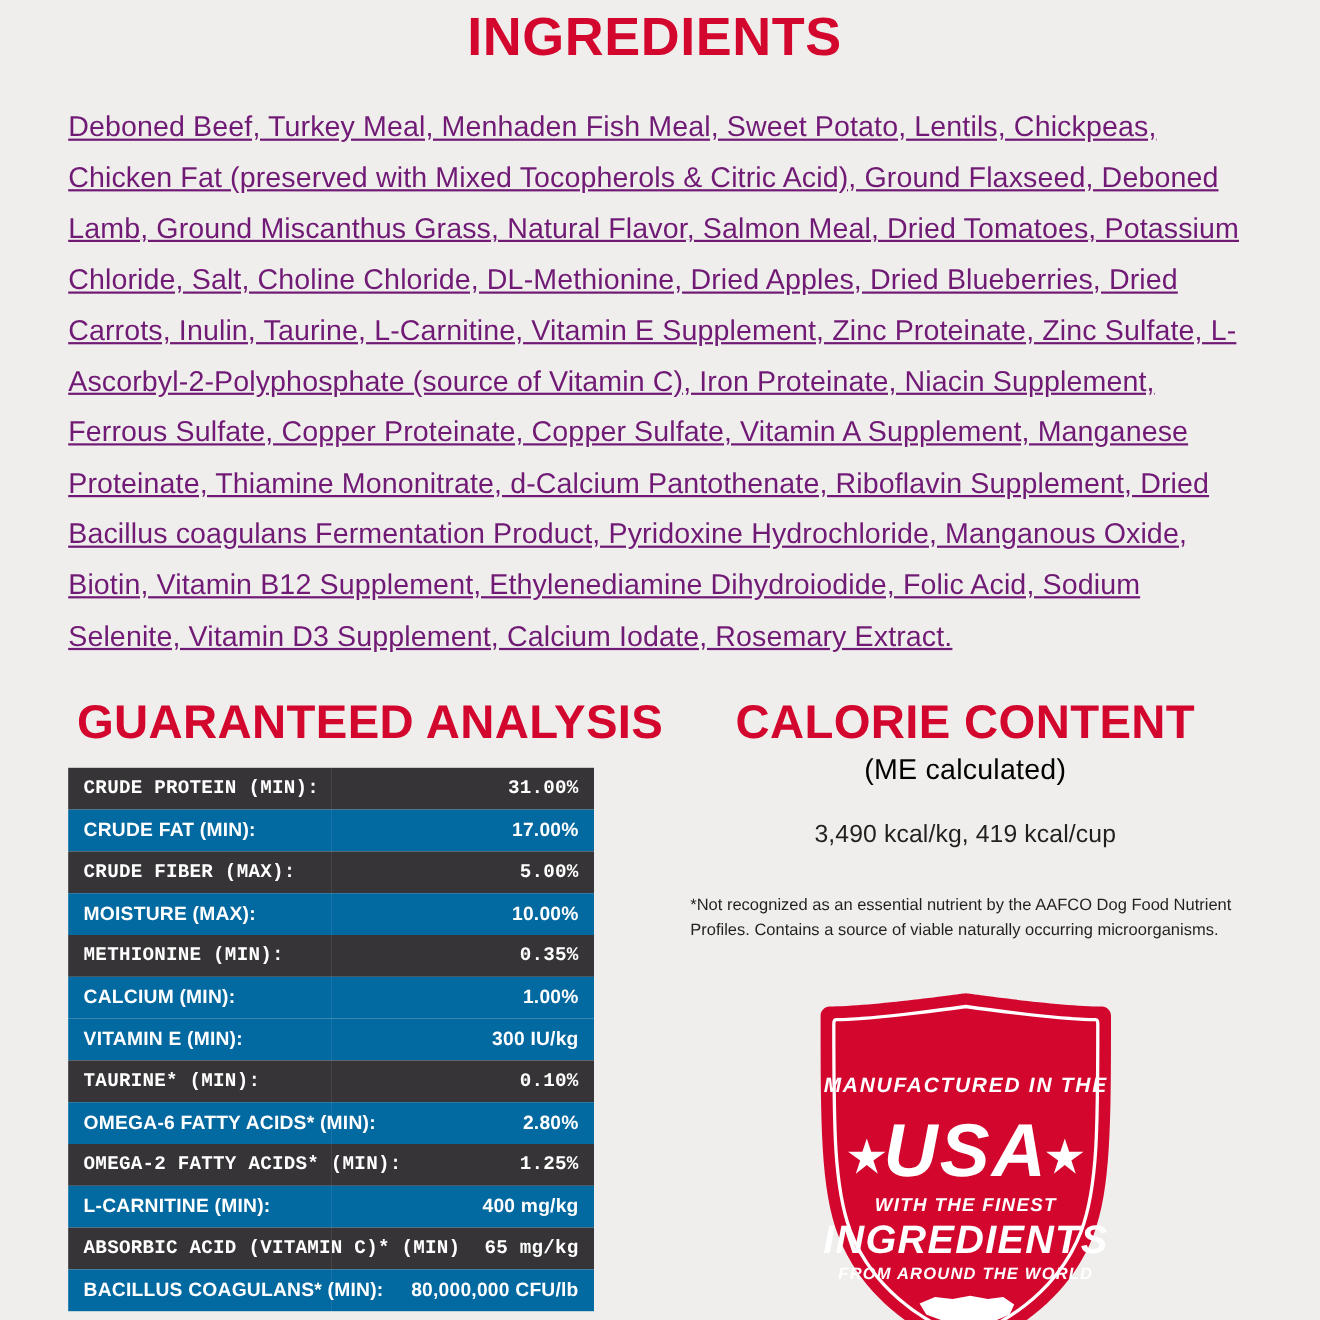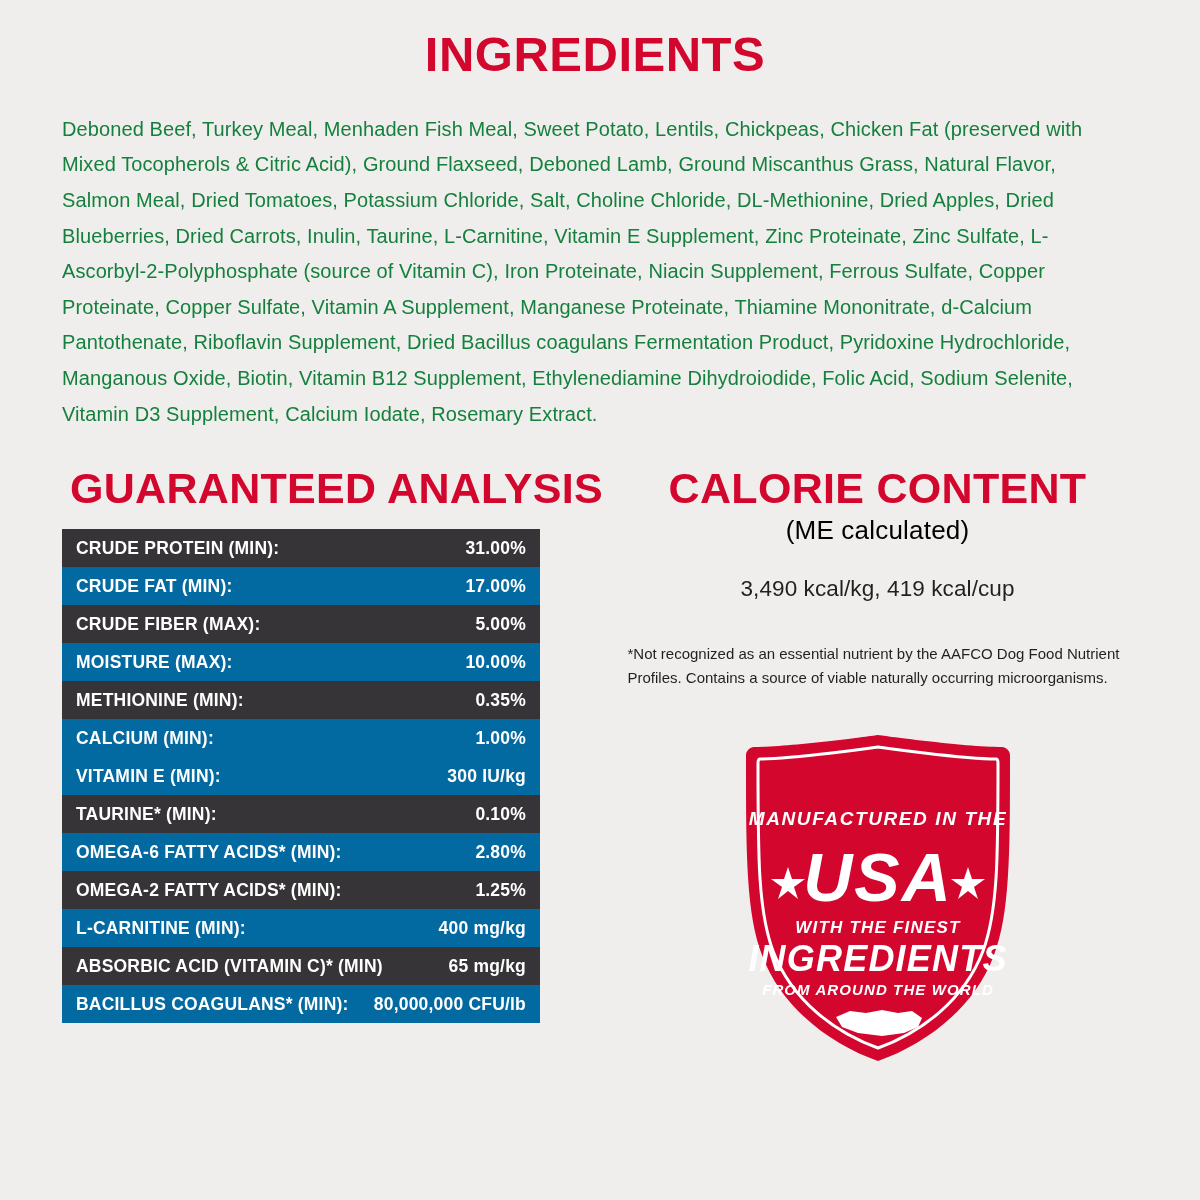--- a/index.html
+++ b/index.html
@@ -12,39 +12,40 @@
     background: #efeeec;
     font-family: "Liberation Sans", sans-serif;
     color: #231f20;
     overflow: hidden;
   }
   .page {
     position: relative;
     width: 1190px;
     height: 1200px;
     box-sizing: border-box;
-    padding: 28px 62px 0 62px;
+    padding: 8px 62px 0 62px;
   }
   h1.section-title {
     margin: 0;
     text-align: center;
     color: #d3062e;
     font-family: "Liberation Sans Narrow", "Liberation Sans", sans-serif;
     font-size: 49px;
     font-weight: bold;
     letter-spacing: 0.5px;
     line-height: 1.1;
   }
   .ingredients-body {
     margin-top: 30px;
-    font-size: 20px;
+    font-size: 26px;
     line-height: 1.78;
-    color: #15803d;
+    color: #701a75;
     text-align: left;
     letter-spacing: 0.1px;
+    text-decoration: underline;
   }
   .lower {
     display: flex;
     margin-top: 34px;
     gap: 0;
   }
   .col-left {
     width: 545px;
     flex: 0 0 545px;
   }
@@ -84,21 +85,21 @@
     font-weight: bold;
     color: #ffffff;
     letter-spacing: 0.2px;
     padding: 0 14px;
     vertical-align: middle;
     white-space: nowrap;
   }
   .ga-table td.val {
     text-align: right;
   }
-  .ga-table tr.dark td { background: #363436; }
+  .ga-table tr.dark td { background: #363436; font-family: Liberation Mono, monospace; }
   .ga-table tr.light td { background: #0369a1; }
 
   .cal-sub {
     margin-top: 4px;
     text-align: center;
     font-size: 26px;
     color: #000000;
     letter-spacing: 0.2px;
   }
   .cal-value {

